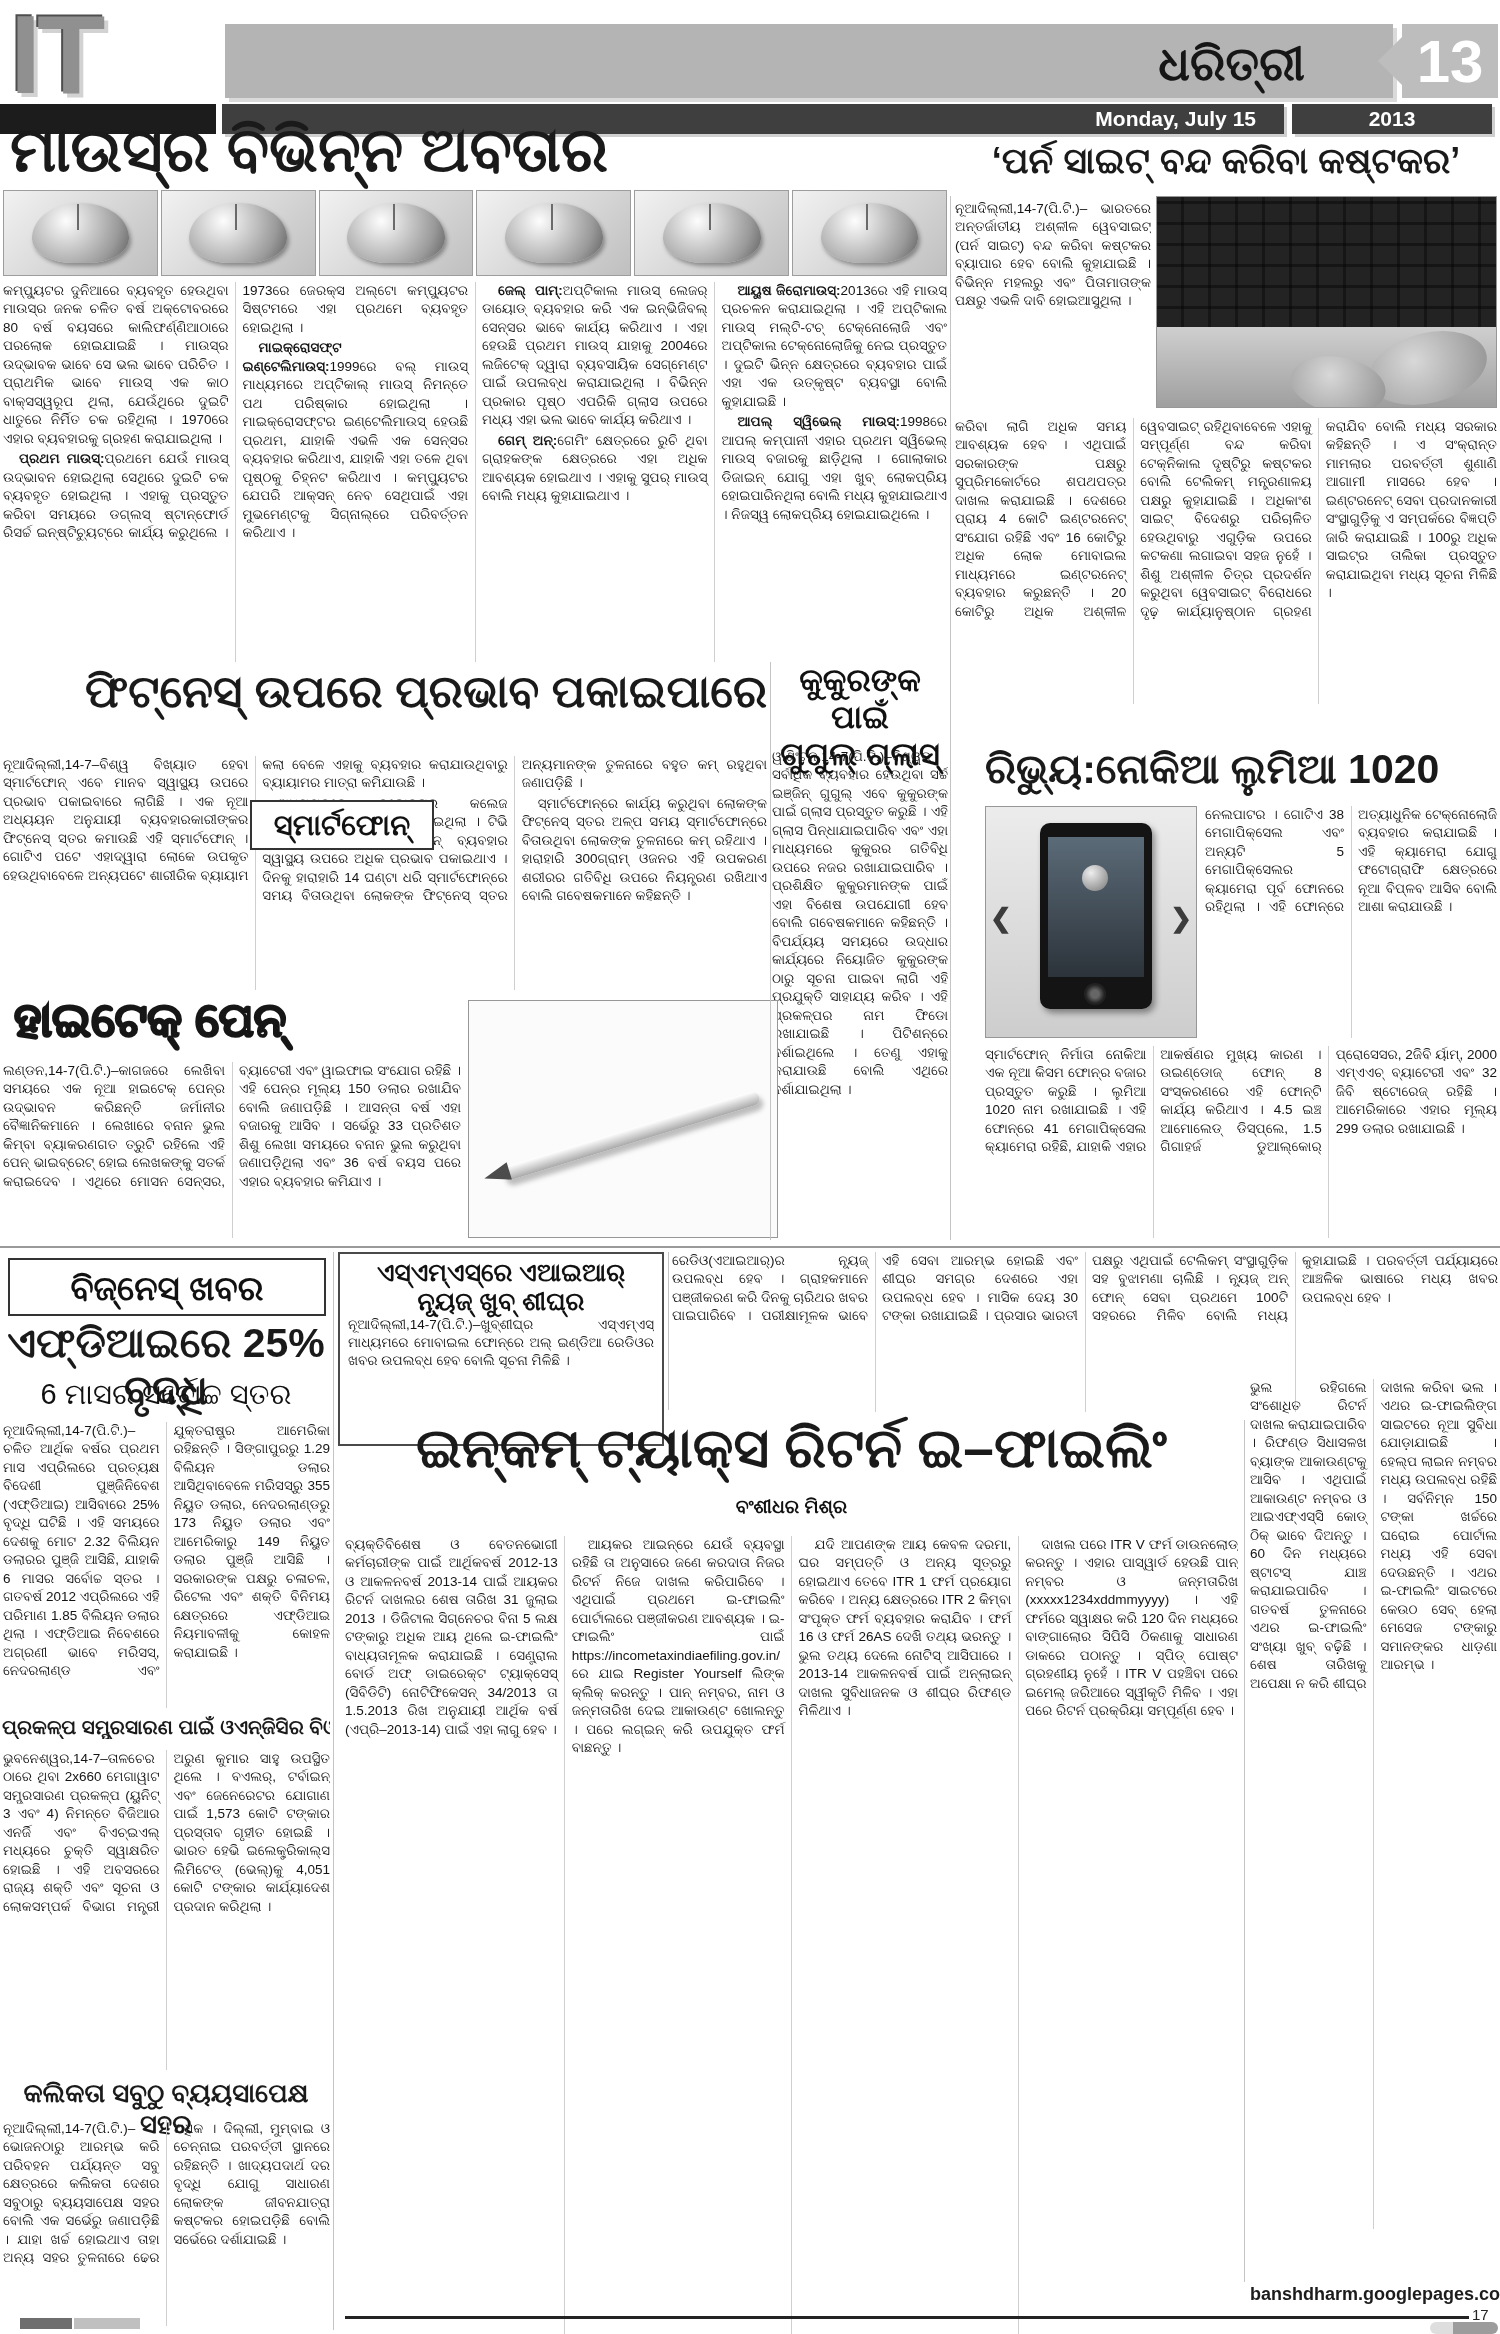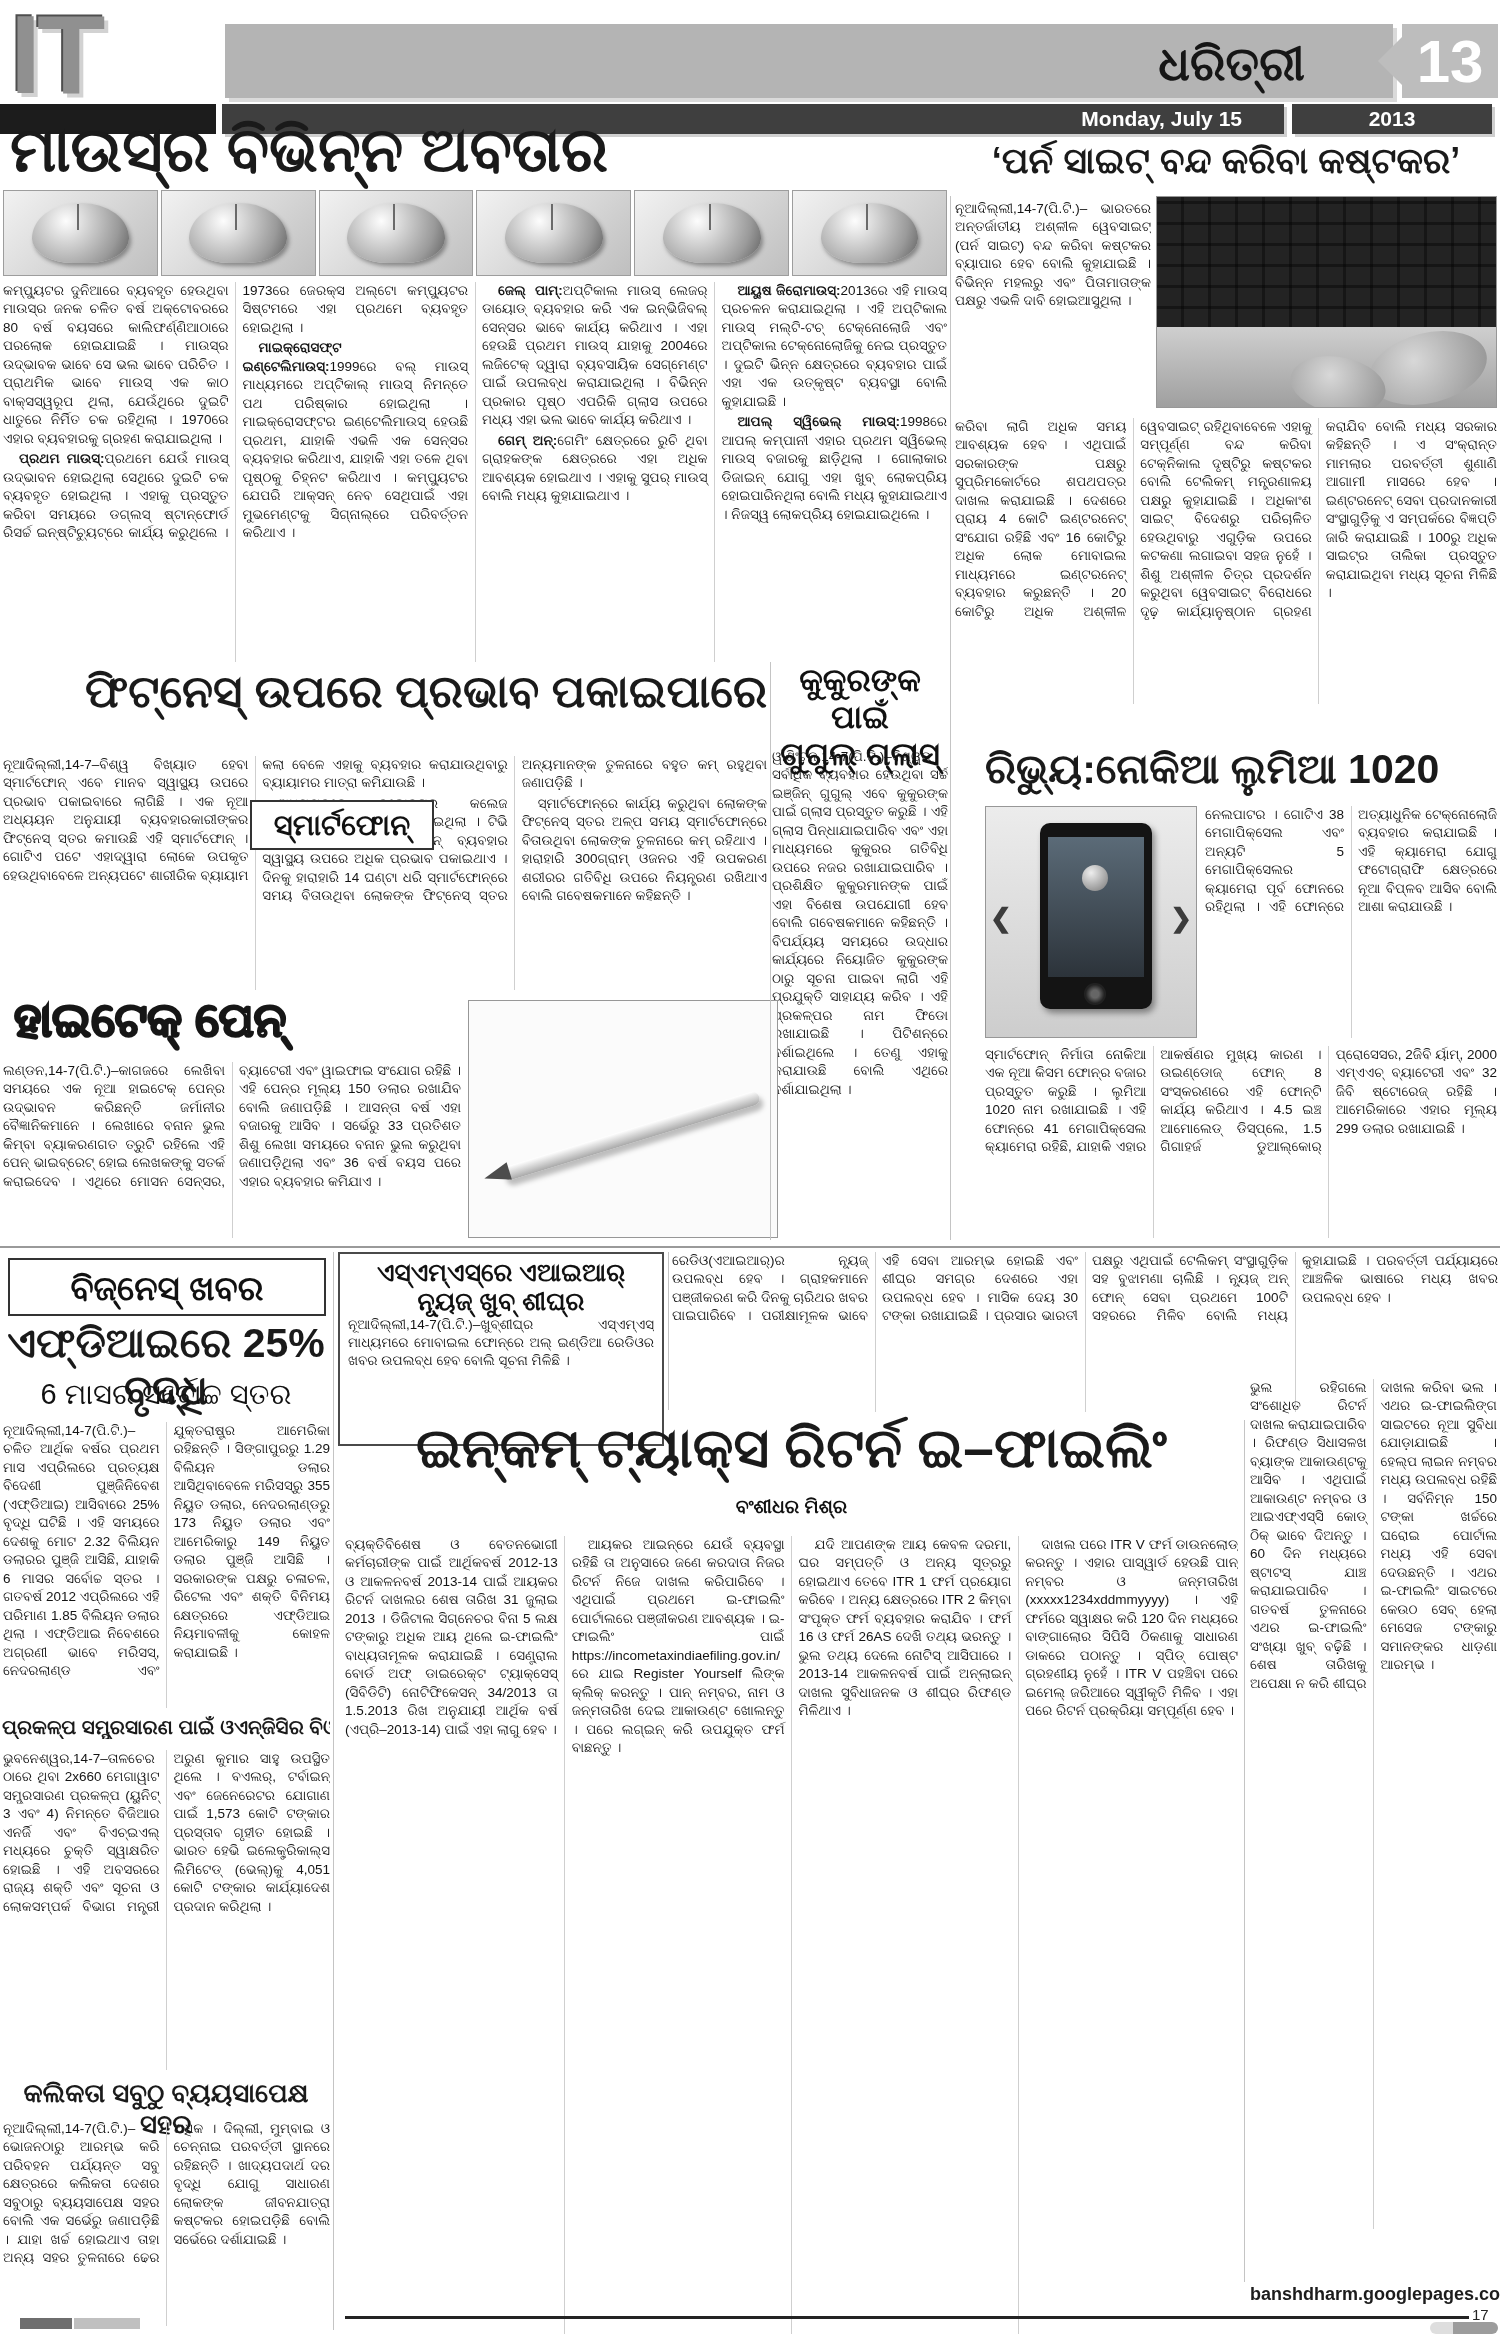--- a/index.html
+++ b/index.html
@@ -17,21 +17,21 @@
   
   #it-logo{left:10px;top:-10px;font-size:112px;font-weight:700;color:#909090;letter-spacing:-4px;
            text-shadow:-2px -2px 0 #4e4e4e,4px 4px 0 #d2d2d2;}
   #masthead-bar{left:225px;top:24px;width:1168px;height:74px;background:#b4b4b4;box-shadow:4px 4px 0 #dadada;}
   #paper-name{position:absolute;right:88px;top:0;height:74px;line-height:80px;font-size:47px;font-weight:700;color:#161616;}
   #page-num{left:1402px;top:24px;width:96px;height:74px;background:#bdbdbd;color:#fff;font-size:60px;font-weight:700;
             text-align:center;line-height:76px;}
   #page-num:before{content:"";position:absolute;left:-24px;top:13px;border:24px solid transparent;border-right-color:#bdbdbd;border-left-width:0;}
   #date-left-block{left:0;top:104px;width:216px;height:30px;background:#1c1c1c;}
   #date-bar{left:222px;top:104px;width:1062px;height:30px;background:#3f3f3f;box-shadow:3px 3px 0 #cfcfcf;
-            color:#fff;font-weight:700;font-size:21px;text-align:right;line-height:30px;padding-right:42px;box-sizing:border-box;}
+            color:#fff;font-weight:700;font-size:21px;text-align:right;line-height:30px;padding-right:28px;box-sizing:border-box;}
   #year-block{left:1292px;top:104px;width:200px;height:30px;background:#3f3f3f;box-shadow:3px 3px 0 #cfcfcf;
               color:#fff;font-weight:700;font-size:21px;text-align:center;line-height:30px;}
   
   #mouse-headline{left:10px;top:114px;width:935px;font-size:62px;}
   #porn-headline{left:952px;top:140px;width:548px;font-size:36px;text-align:center;}
   #fitness-headline{left:5px;top:666px;width:762px;font-size:45px;text-align:right;}
   #dog-head{left:772px;top:662px;width:176px;text-align:center;font-size:32px;font-weight:700;line-height:1.15;}
   #nokia-headline{left:985px;top:746px;width:512px;font-size:41px;}
   #pen-headline{left:14px;top:992px;width:445px;font-size:47px;color:#fff;-webkit-text-stroke:2.2px #161616;
                 text-shadow:0 0 1px #161616;}

